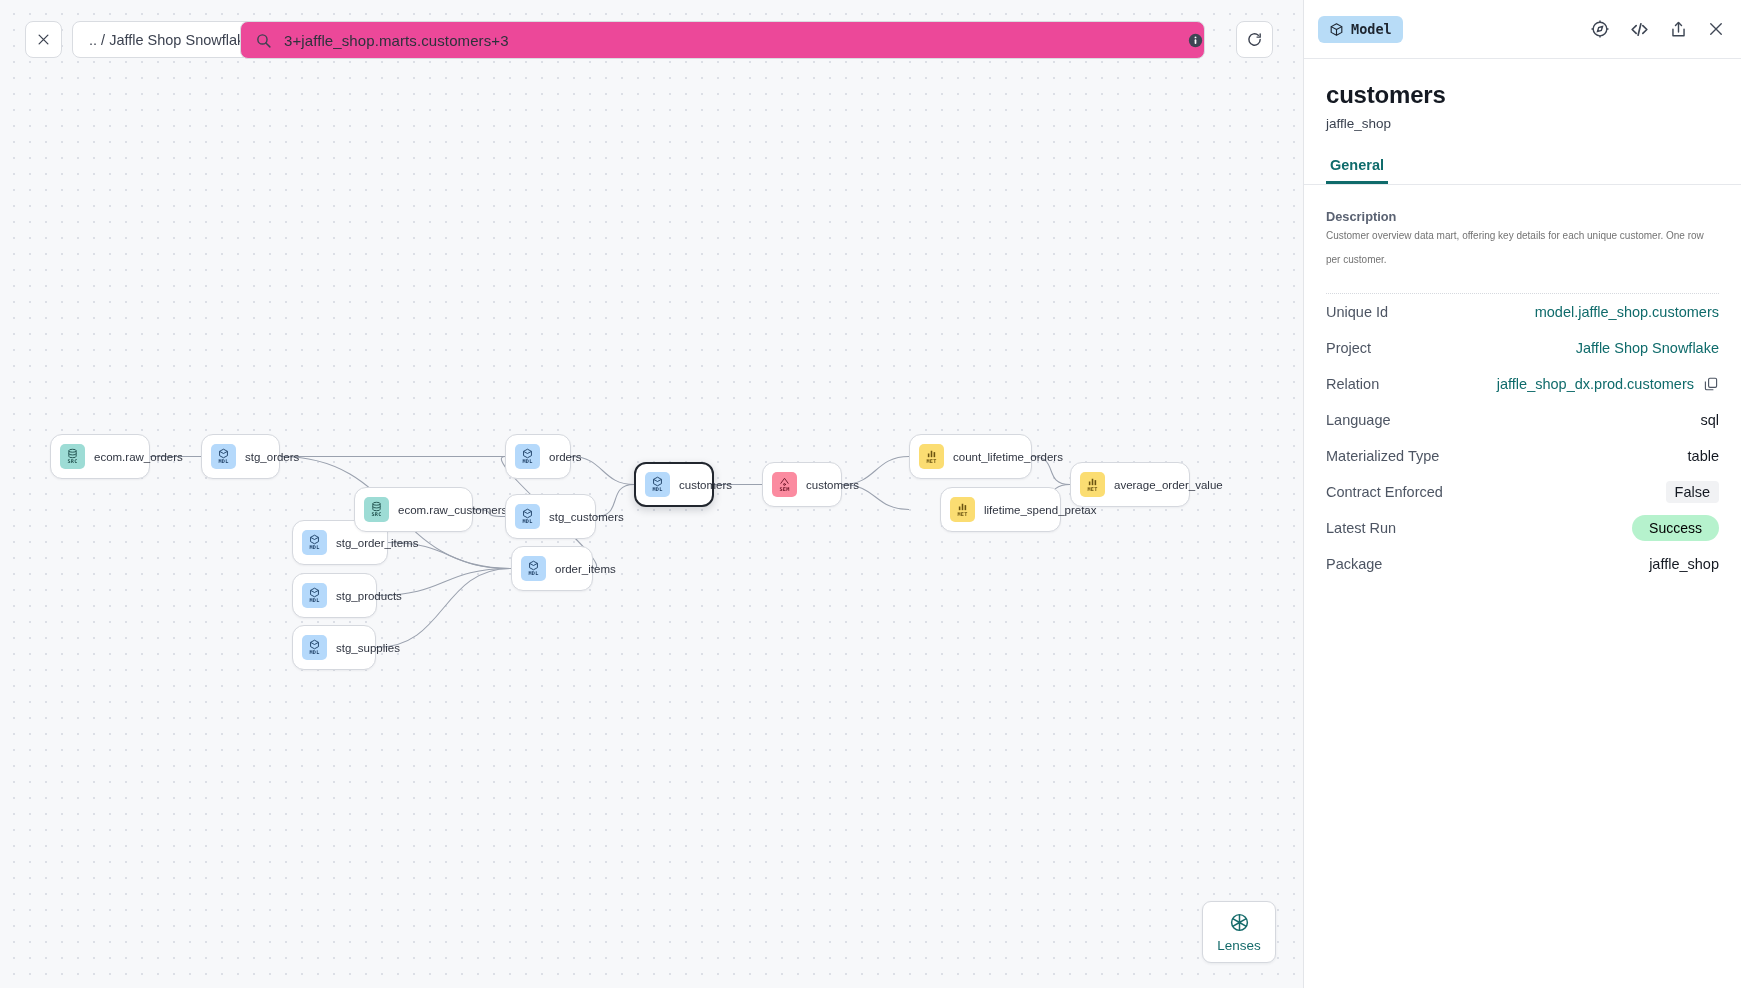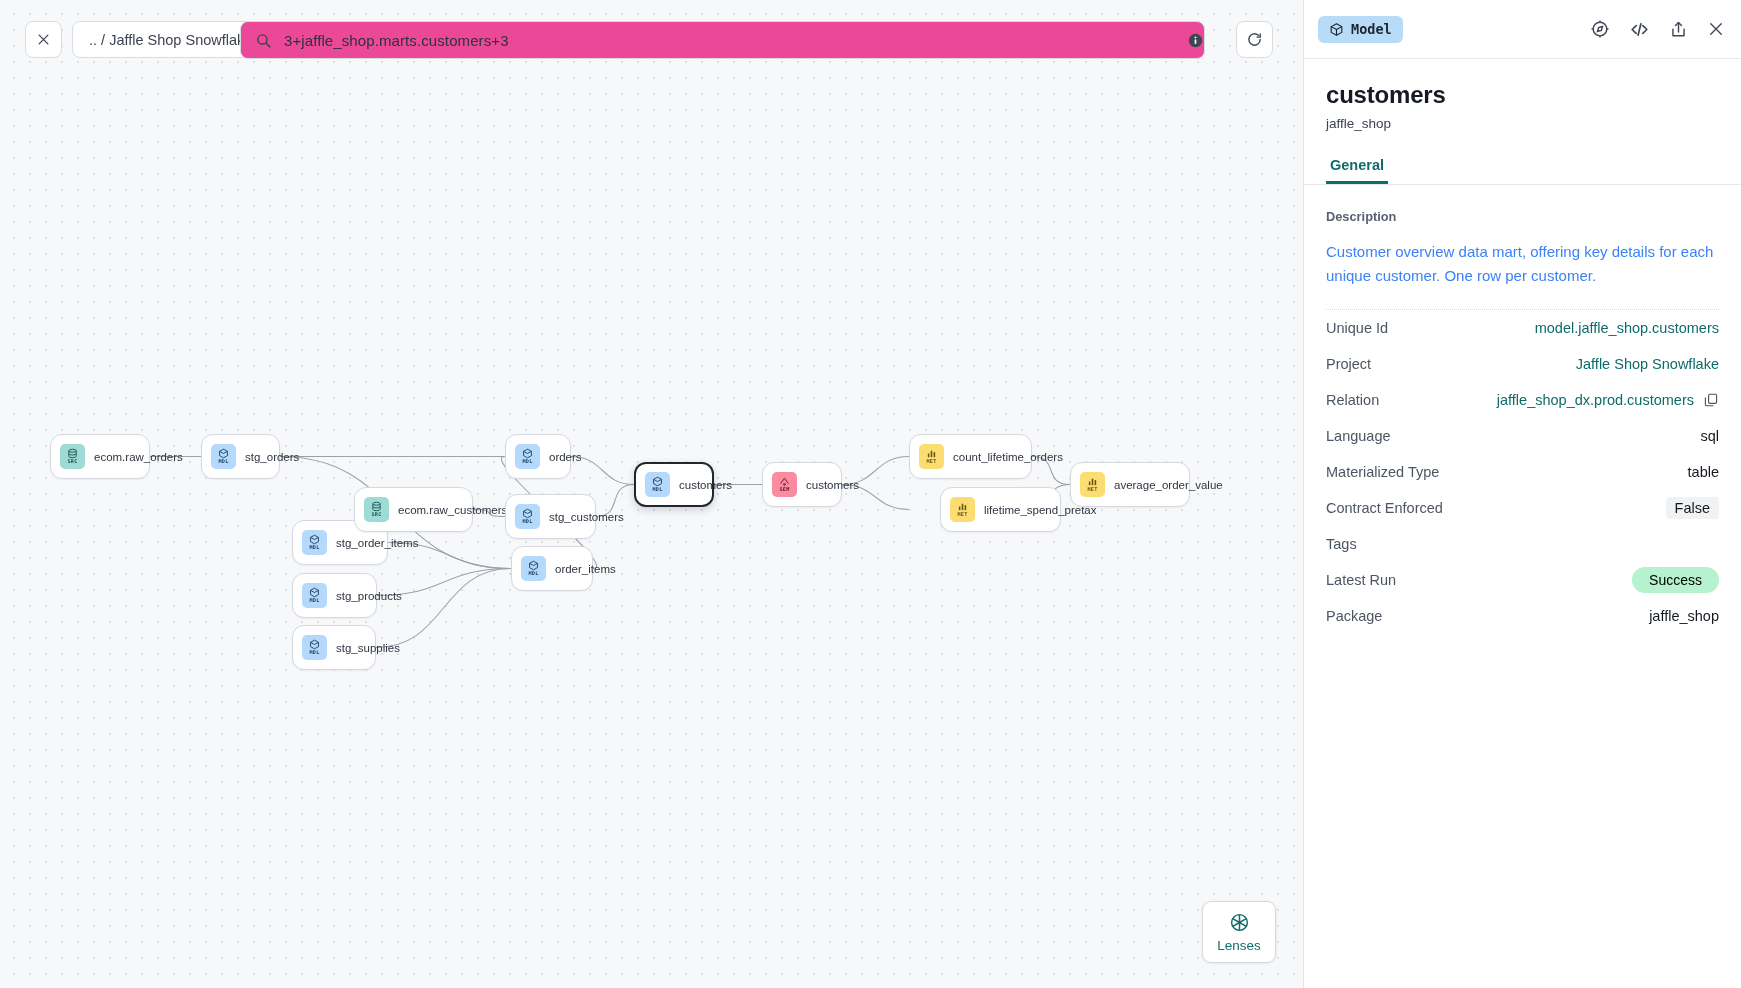--- a/index.html
+++ b/index.html
@@ -103,21 +103,21 @@
     margin-top: 26px; padding: 0 22px; border-bottom: 1px solid #e6e8ec;
     display: flex; gap: 24px;
   }
   .tab {
     font-size: 14.5px; color: #6b7281; padding: 0 4px 11px 4px; cursor: pointer;
   }
   .tab.active { color: #0f6b6b; font-weight: 700; box-shadow: inset 0 -3px 0 0 #0f6b6b; }
   #panel-body { padding: 24px 22px 0 22px; overflow-y: auto; flex: 1; }
   #description-label { font-size: 12.8px; font-weight: 700; color: #5a6272; }
   #description-text {
-    margin-top: 16px; font-size: 15px; line-height: 24px; color: #3b82f6;
+    font-size: 10px; line-height: 24px; color: #737373;
   }
   #meta-divider { border-top: 1px dotted #d6d9df; margin-top: 21px; }
   .meta-row {
     display: flex; align-items: center; justify-content: space-between;
     min-height: 36px; gap: 14px;
   }
   .meta-key { font-size: 14.5px; color: #4d5563; white-space: nowrap; }
   .meta-val { font-size: 14.5px; color: #141922; text-align: right; }
   .meta-val.link { color: #0f6b6b; cursor: pointer; }
   .meta-val.chip-gray { background: #f1f2f4; border-radius: 4px; padding: 3px 9px; }
@@ -444,26 +444,20 @@
               <div class="meta-val">table</div>
             </div>
           </div>
           <div class="meta-row">
             <div class="meta-key">Contract Enforced</div>
             <div class="val-wrap">
               <div class="meta-val chip-gray">False</div>
             </div>
           </div>
           <div class="meta-row">
-            <div class="meta-key">Tags</div>
-            <div class="val-wrap">
-              <div class="meta-val"></div>
-            </div>
-          </div>
-          <div class="meta-row">
             <div class="meta-key">Latest Run</div>
             <div class="val-wrap">
               <div class="meta-val chip-green">Success</div>
             </div>
           </div>
           <div class="meta-row">
             <div class="meta-key">Package</div>
             <div class="val-wrap">
               <div class="meta-val">jaffle_shop</div>
             </div>

